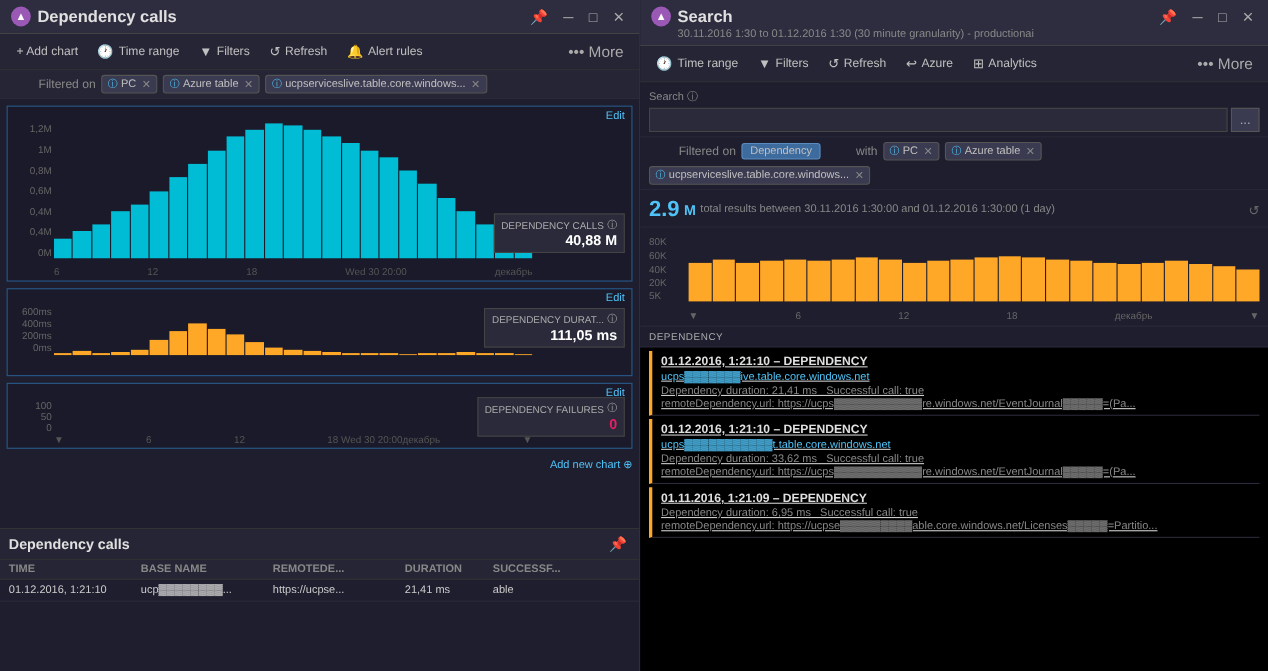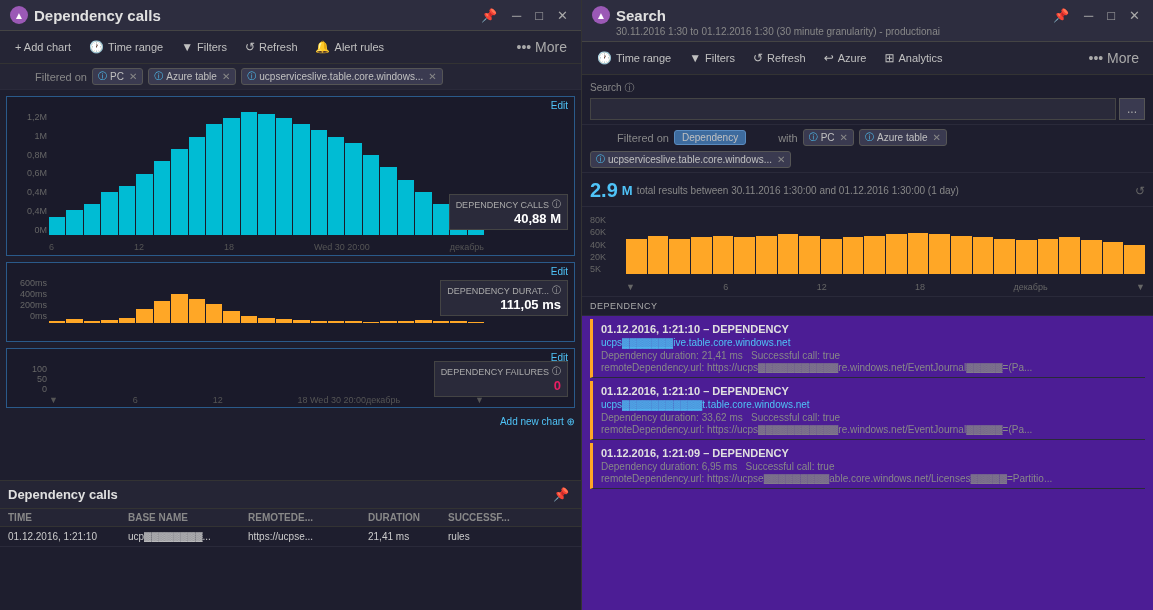--- a/index.html
+++ b/index.html
@@ -555,21 +555,22 @@
     .dep-value {
       font-size: 14px;
       font-weight: 700;
       color: #4fc3f7;
     }
 
     
     .search-results {
       flex: 1;
       overflow-y: auto;
-      background: #4c1d95;
+      background: #000000;
+      text-decoration: underline;
     }
 
     .result-item {
       border-left: 3px solid #ffa726;
       padding: 4px 8px;
       border-bottom: 1px solid #2a2a3a;
       margin: 3px 8px;
     }
 
     .result-title {
@@ -803,21 +804,21 @@
       <span class="table-col-header">BASE NAME</span>
       <span class="table-col-header">REMOTEDE...</span>
       <span class="table-col-header">DURATION</span>
       <span class="table-col-header">SUCCESSF...</span>
     </div>
     <div class="table-row">
       <span class="table-cell">01.12.2016, 1:21:10</span>
       <span class="table-cell">ucp▓▓▓▓▓▓▓▓...</span>
       <span class="table-cell">https://ucpse...</span>
       <span class="table-cell">21,41 ms</span>
-      <span class="table-cell">rules</span>
+      <span class="table-cell">able</span>
     </div>
   </div>
 </div>
 
 <div class="right-panel">
 
   <div class="right-header panel-header">
     <div class="panel-title-row">
       <div class="panel-title-left">
         <div class="panel-icon">▲</div>
@@ -950,19 +951,19 @@
       <div class="result-meta">Dependency duration: 21,41 ms &nbsp; Successful call: true</div>
       <div class="result-remote">remoteDependency.url: https://ucps▓▓▓▓▓▓▓▓▓▓▓re.windows.net/EventJournal▓▓▓▓▓=(Pa...</div>
     </div>
       <div class="result-item">
       <div class="result-title">01.12.2016, 1:21:10 – DEPENDENCY</div>
       <div class="result-url">ucps▓▓▓▓▓▓▓▓▓▓▓t.table.core.windows.net</div>
       <div class="result-meta">Dependency duration: 33,62 ms &nbsp; Successful call: true</div>
       <div class="result-remote">remoteDependency.url: https://ucps▓▓▓▓▓▓▓▓▓▓▓re.windows.net/EventJournal▓▓▓▓▓=(Pa...</div>
     </div>
       <div class="result-item">
-      <div class="result-title">01.12.2016, 1:21:09 – DEPENDENCY</div>
+      <div class="result-title">01.11.2016, 1:21:09 – DEPENDENCY</div>
       <div class="result-meta">Dependency duration: 6,95 ms &nbsp; Successful call: true</div>
       <div class="result-remote">remoteDependency.url: https://ucpse▓▓▓▓▓▓▓▓▓able.core.windows.net/Licenses▓▓▓▓▓=Partitio...</div>
     </div>
     </div>
 
 </div>
 
 </body></html>

